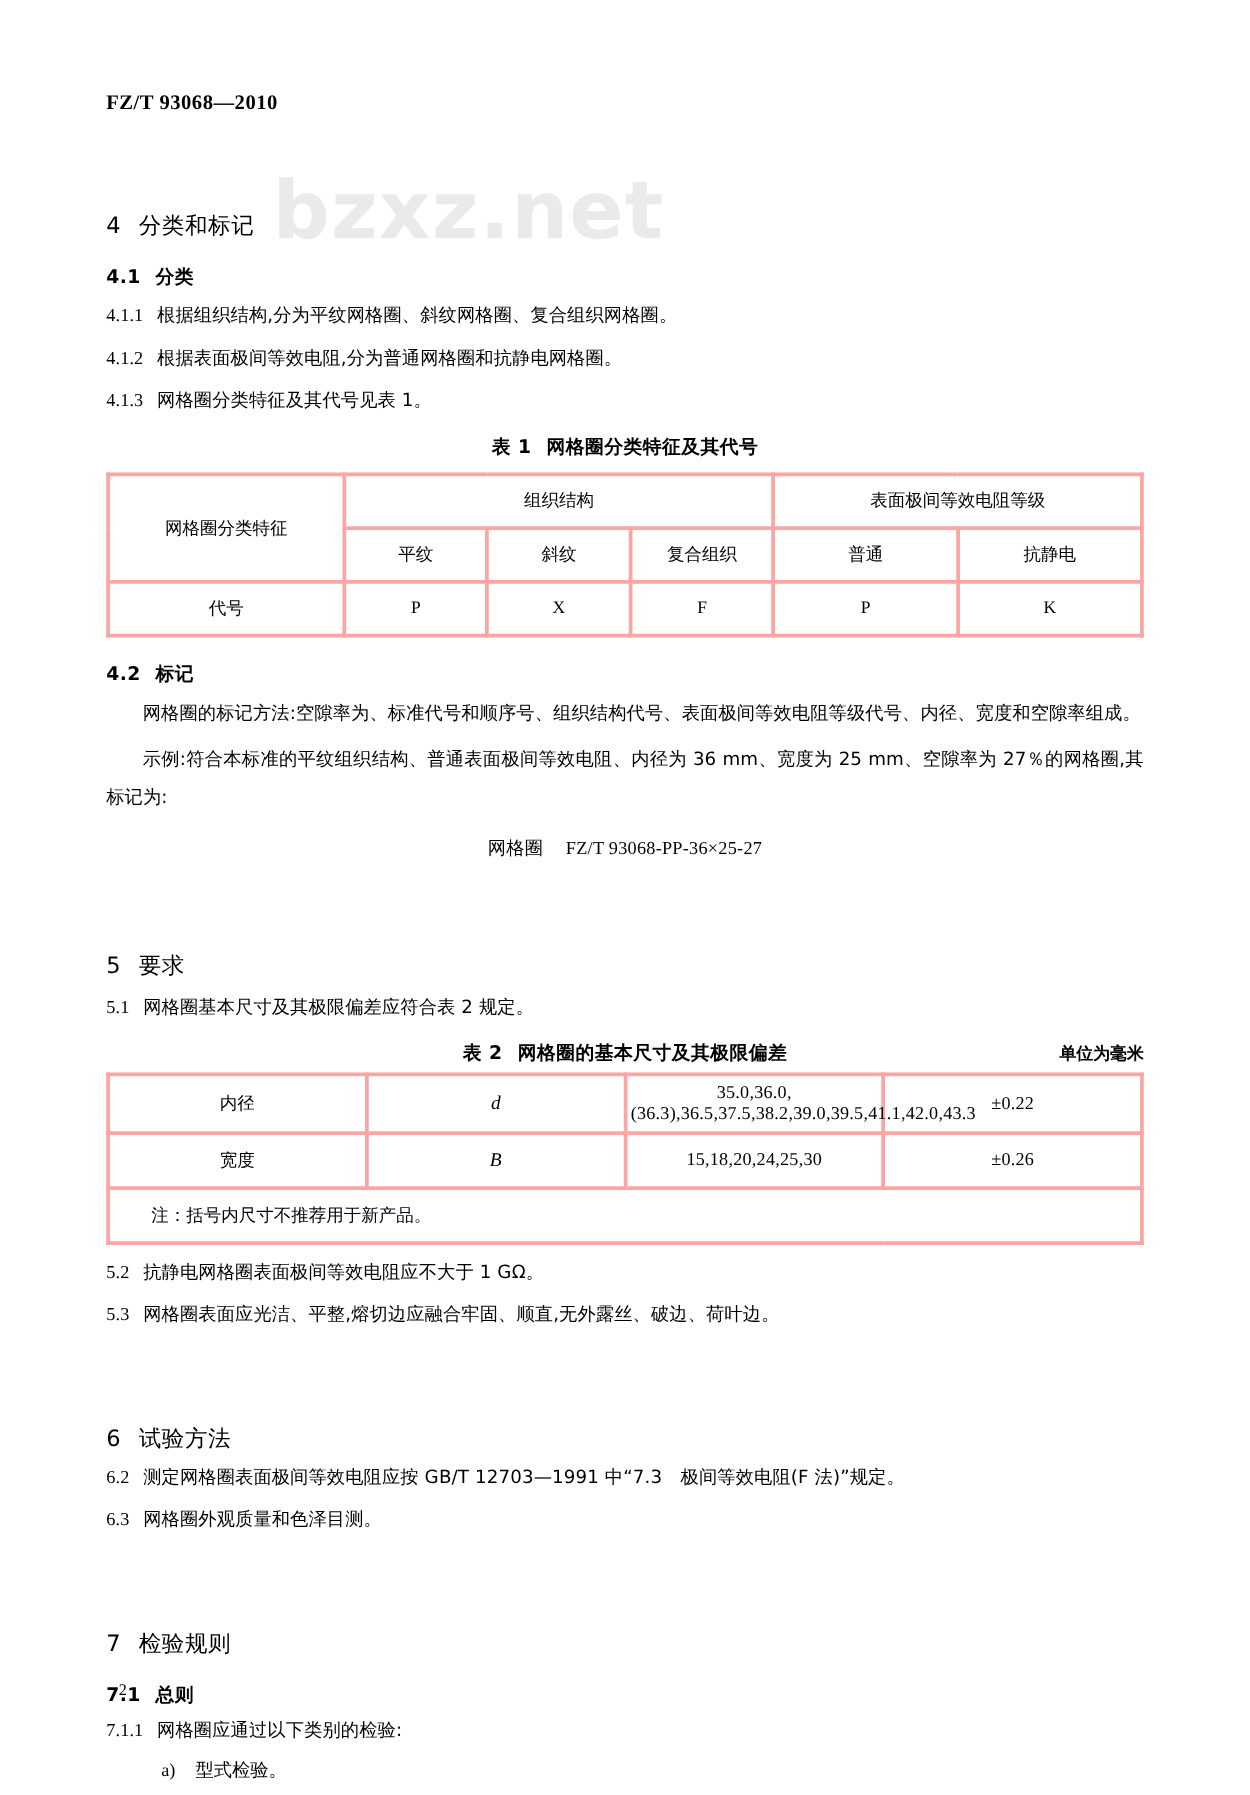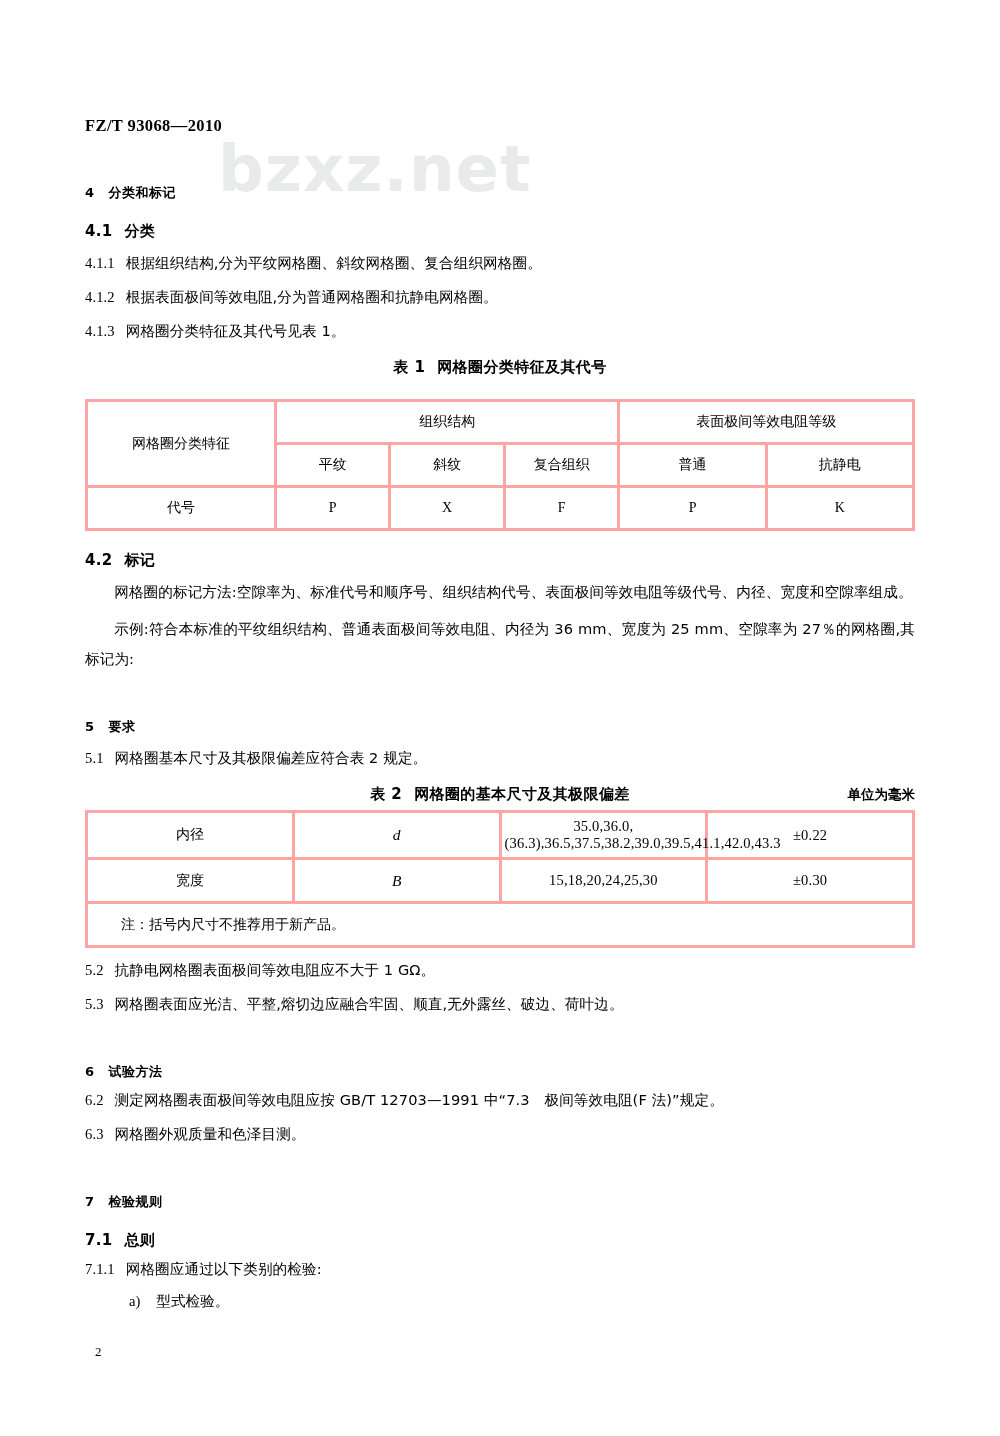--- a/index.html
+++ b/index.html
@@ -44,31 +44,31 @@
     z-index: 2;
     padding: 0 85px;
   }
 
   
   .doc-header {
     font-family: "Liberation Serif", serif;
     font-size: 16.5px;
     font-weight: bold;
     letter-spacing: 0.4px;
-    padding-top: 116px;
+    padding-top: 72px;
     padding-bottom: 0;
     height: 24px;
   }
 
   
   .h1 {
     font-family: "DejaVu Sans", "Liberation Sans", sans-serif;
-    font-size: 13px;
-    font-weight: bold;
-    margin-top: 44px;
+    font-size: 18px;
+    font-weight: normal;
+    margin-top: 72px;
     margin-bottom: 0;
     letter-spacing: 0.5px;
   }
   .h1 .num { margin-right: 14px; }
 
   .h2 {
     font-family: "DejaVu Sans", "Liberation Sans", sans-serif;
     font-size: 15px;
     font-weight: bold;
     margin-top: 20px;
@@ -106,21 +106,21 @@
 
   .sym { font-family: "Liberation Serif", serif; }
 
   
   .table-caption {
     font-family: "DejaVu Sans", "Liberation Sans", sans-serif;
     font-size: 15px;
     font-weight: bold;
     text-align: center;
     margin-top: 12px;
-    margin-bottom: 22px;
+    margin-bottom: 11px;
     letter-spacing: 0.4px;
   }
   .table-caption .cap-num { margin-right: 12px; }
 
   .caption-row {
     position: relative;
     margin-top: 12px;
     margin-bottom: 6px;
   }
   .caption-row .table-caption { margin: 0; }
@@ -254,20 +254,23 @@
     </table>
 
     <div class="h2">
       <span class="num">4.2</span><span>标记</span>
     </div>
 
     <div class="p p-indent">网格圈的标记方法:空隙率为、标准代号和顺序号、组织结构代号、表面极间等效电阻等级代号、内径、宽度和空隙率组成。</div>
 
     <div class="p p-indent">示例:符合本标准的平纹组织结构、普通表面极间等效电阻、内径为 36 mm、宽度为 25 mm、空隙率为 27％的网格圈,其标记为:</div>
 
+    <div class="example-code">
+      <span>网格圈</span><span class="code-serif">FZ/T 93068-PP-36×25-27</span>
+    </div>
 
     <div class="h1">
       <span class="num">5</span><span>要求</span>
     </div>
 
     <div class="p">
       <span class="num">5.1</span><span>网格圈基本尺寸及其极限偏差应符合表 2 规定。</span>
     </div>
 
     <div class="caption-row">
@@ -282,21 +285,21 @@
         <tr>
           <td>内径</td>
           <td class="code-cell">d</td>
           <td class="num-cell">35.0,36.0,(36.3),36.5,37.5,38.2,39.0,39.5,41.1,42.0,43.3</td>
           <td class="num-cell">±0.22</td>
         </tr>
         <tr>
           <td>宽度</td>
           <td class="code-cell">B</td>
           <td class="num-cell">15,18,20,24,25,30</td>
-          <td class="num-cell">±0.30</td>
+          <td class="num-cell">±0.26</td>
         </tr>
         <tr>
           <td class="note-cell" colspan="4">注：括号内尺寸不推荐用于新产品。</td>
         </tr>
       </tbody>
     </table>
 
     <div class="p">
       <span class="num">5.2</span><span>抗静电网格圈表面极间等效电阻应不大于 1 GΩ。</span>
     </div>

